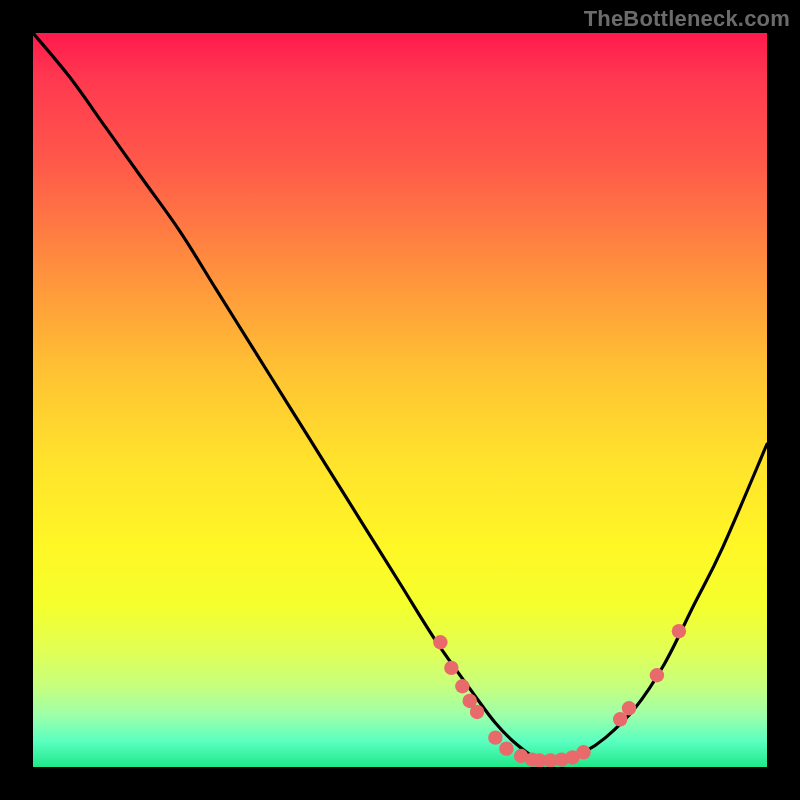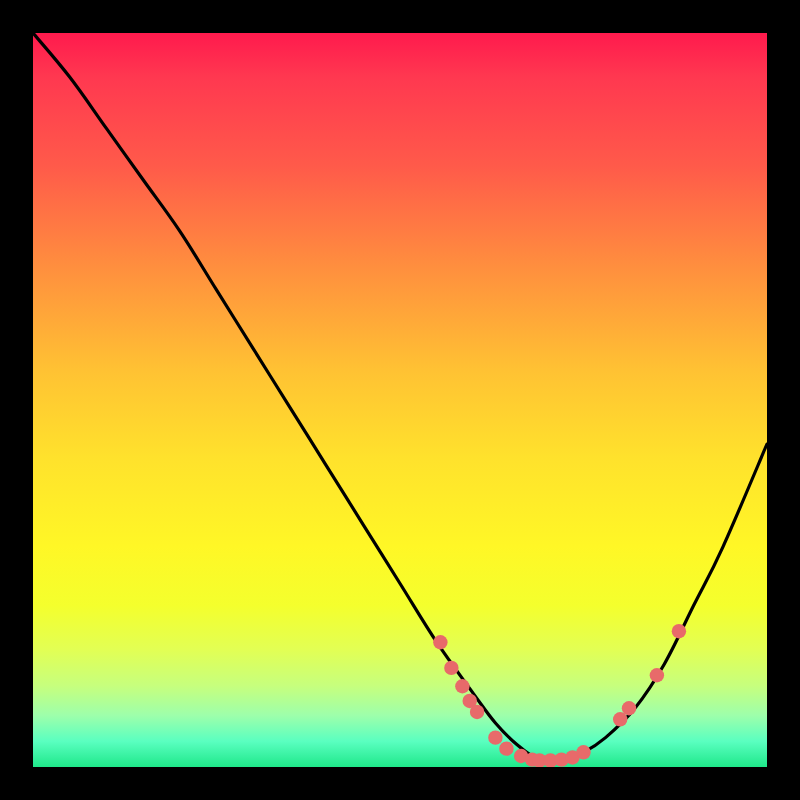--- a/index.html
+++ b/index.html
@@ -80,13 +80,14 @@
           <circle cx="528.48" cy="726.66" r="7.2" fill="#e86a6a"></circle>
           <circle cx="539.49" cy="724.46" r="7.2" fill="#e86a6a"></circle>
           <circle cx="550.50" cy="719.32" r="7.2" fill="#e86a6a"></circle>
           <circle cx="587.20" cy="686.29" r="7.2" fill="#e86a6a"></circle>
           <circle cx="596.01" cy="675.28" r="7.2" fill="#e86a6a"></circle>
           <circle cx="623.90" cy="642.25" r="7.2" fill="#e86a6a"></circle>
           <circle cx="645.92" cy="598.21" r="7.2" fill="#e86a6a"></circle>
         </g>
     </svg>
   </div>
+  <div class="watermark">TheBottleneck.com</div>
 </div>
 
 </body></html>

